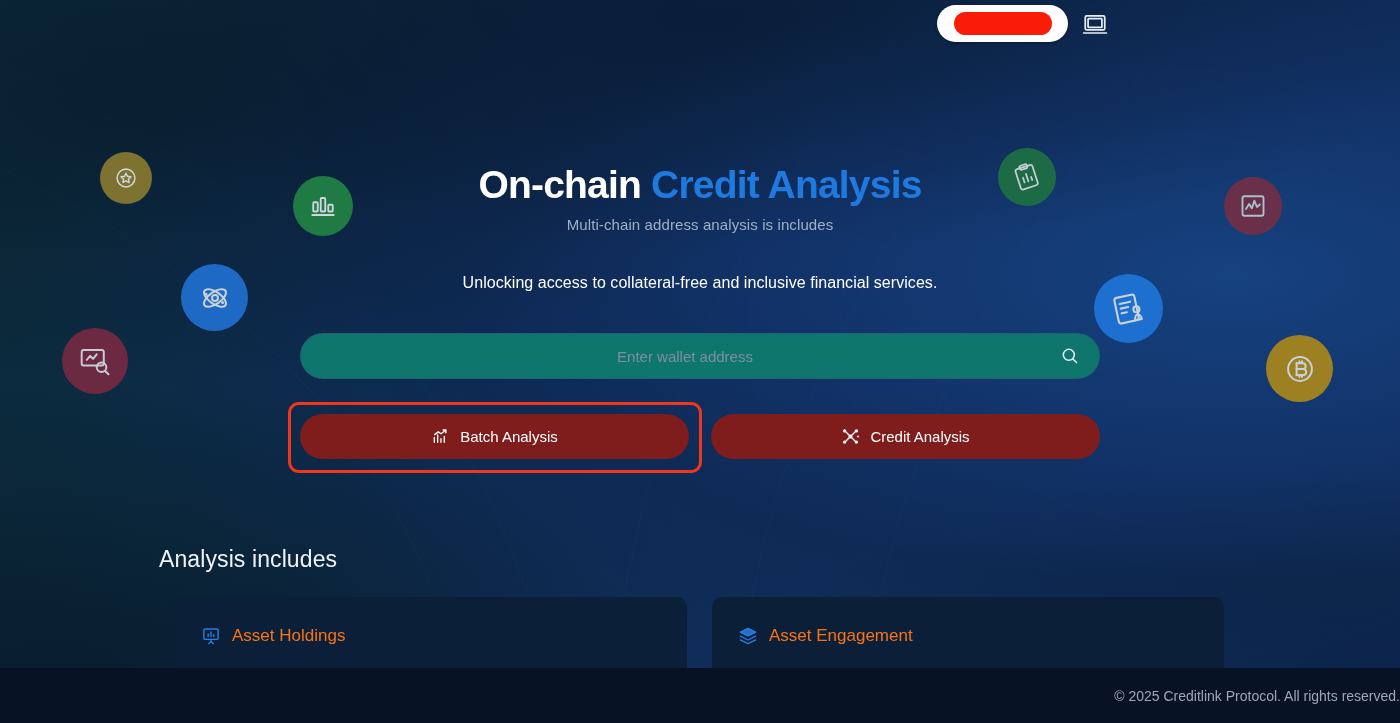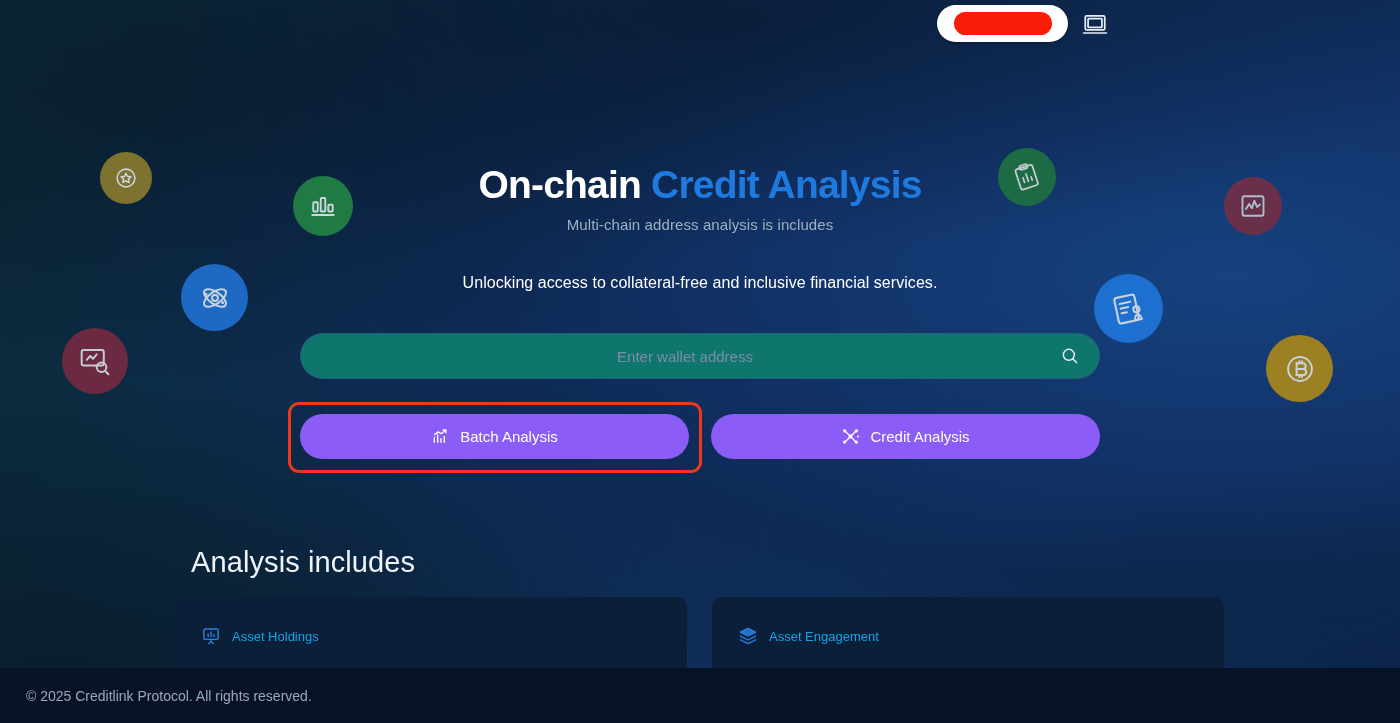--- a/index.html
+++ b/index.html
@@ -151,21 +151,21 @@
   .actions {
     position: absolute; left: 300px; top: 414px;
     width: 800px; height: 45px;
     display: flex; gap: 22px;
   }
   .action-btn {
     flex: 1;
     height: 45px;
     border: 0;
     border-radius: 23px;
-    background: #8b5cf6;
+    background: #7f1d1d;
     color: #ffffff;
     font-family: "Liberation Sans", sans-serif;
     font-size: 15px;
     display: flex; align-items: center; justify-content: center;
     gap: 10px;
     cursor: pointer;
   }
   .action-btn svg { display: block; }
 
   .highlight-ring {
@@ -173,51 +173,51 @@
     left: 288px; top: 402px;
     width: 414px; height: 71px;
     border: 3px solid #f0371b;
     border-radius: 11px;
     pointer-events: none;
     z-index: 35;
   }
 
   
   .includes-title {
-    position: absolute; left: 191px; top: 546px;
-    font-size: 29px; color: #f0f5fb; font-weight: 400;
+    position: absolute; left: 159px; top: 546px;
+    font-size: 23px; color: #f0f5fb; font-weight: 400;
     letter-spacing: 0.1px;
     z-index: 20;
   }
   .cards {
     position: absolute; left: 175px; top: 597px;
     width: 1049px; height: 78px;
     display: flex; gap: 25px;
     z-index: 20;
   }
   .card {
     flex: 1;
     background: #0b2038;
     border-radius: 10px 10px 0 0;
     display: flex; align-items: center;
     padding: 0 26px;
     gap: 11px;
     height: 78px;
   }
   .card-label {
-    font-size: 13px; color: #0ea5e9; white-space: nowrap;
+    font-size: 17px; color: #f97316; white-space: nowrap;
   }
   .card svg { display: block; flex: 0 0 auto; }
 
   
   .footer {
     position: absolute; left: 0; right: 0; bottom: 0;
     height: 55px;
     background: #081225;
-    display: flex; align-items: center; justify-content: flex-start;
+    display: flex; align-items: center; justify-content: flex-end;
     z-index: 30;
   }
   .footer-text {
     font-size: 14px; color: #9aa8ba;
     padding-left: 26px;
   }
 </style>
 </head>
 <body>
 

